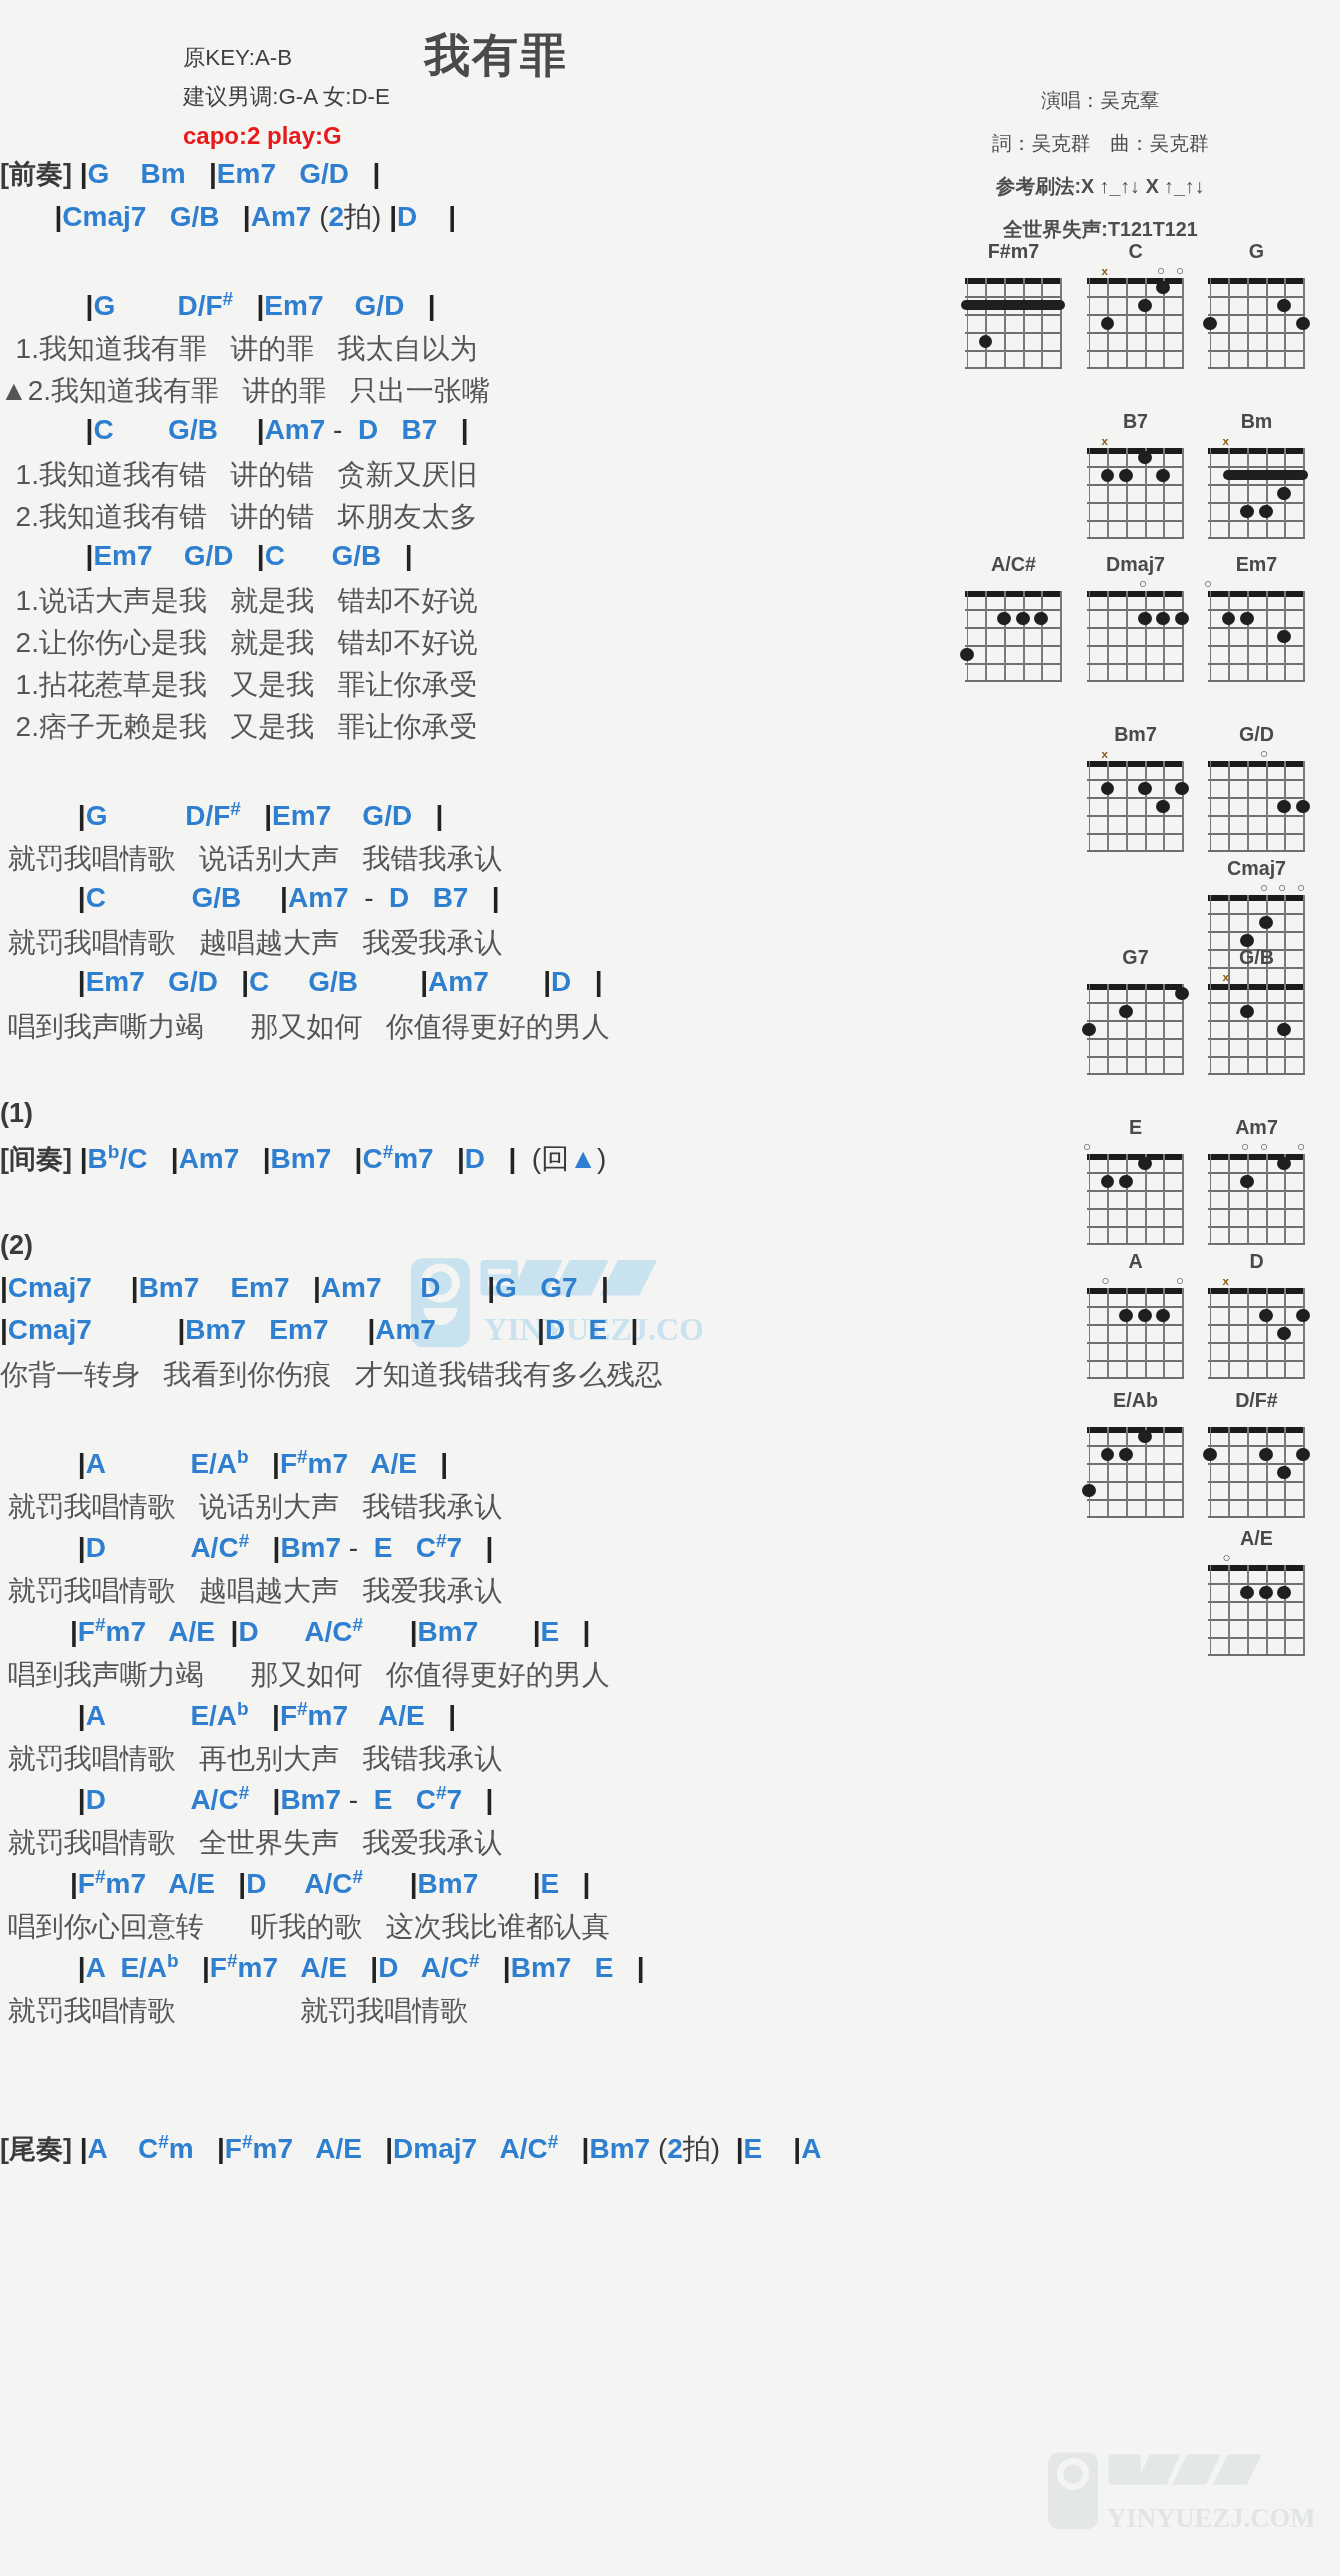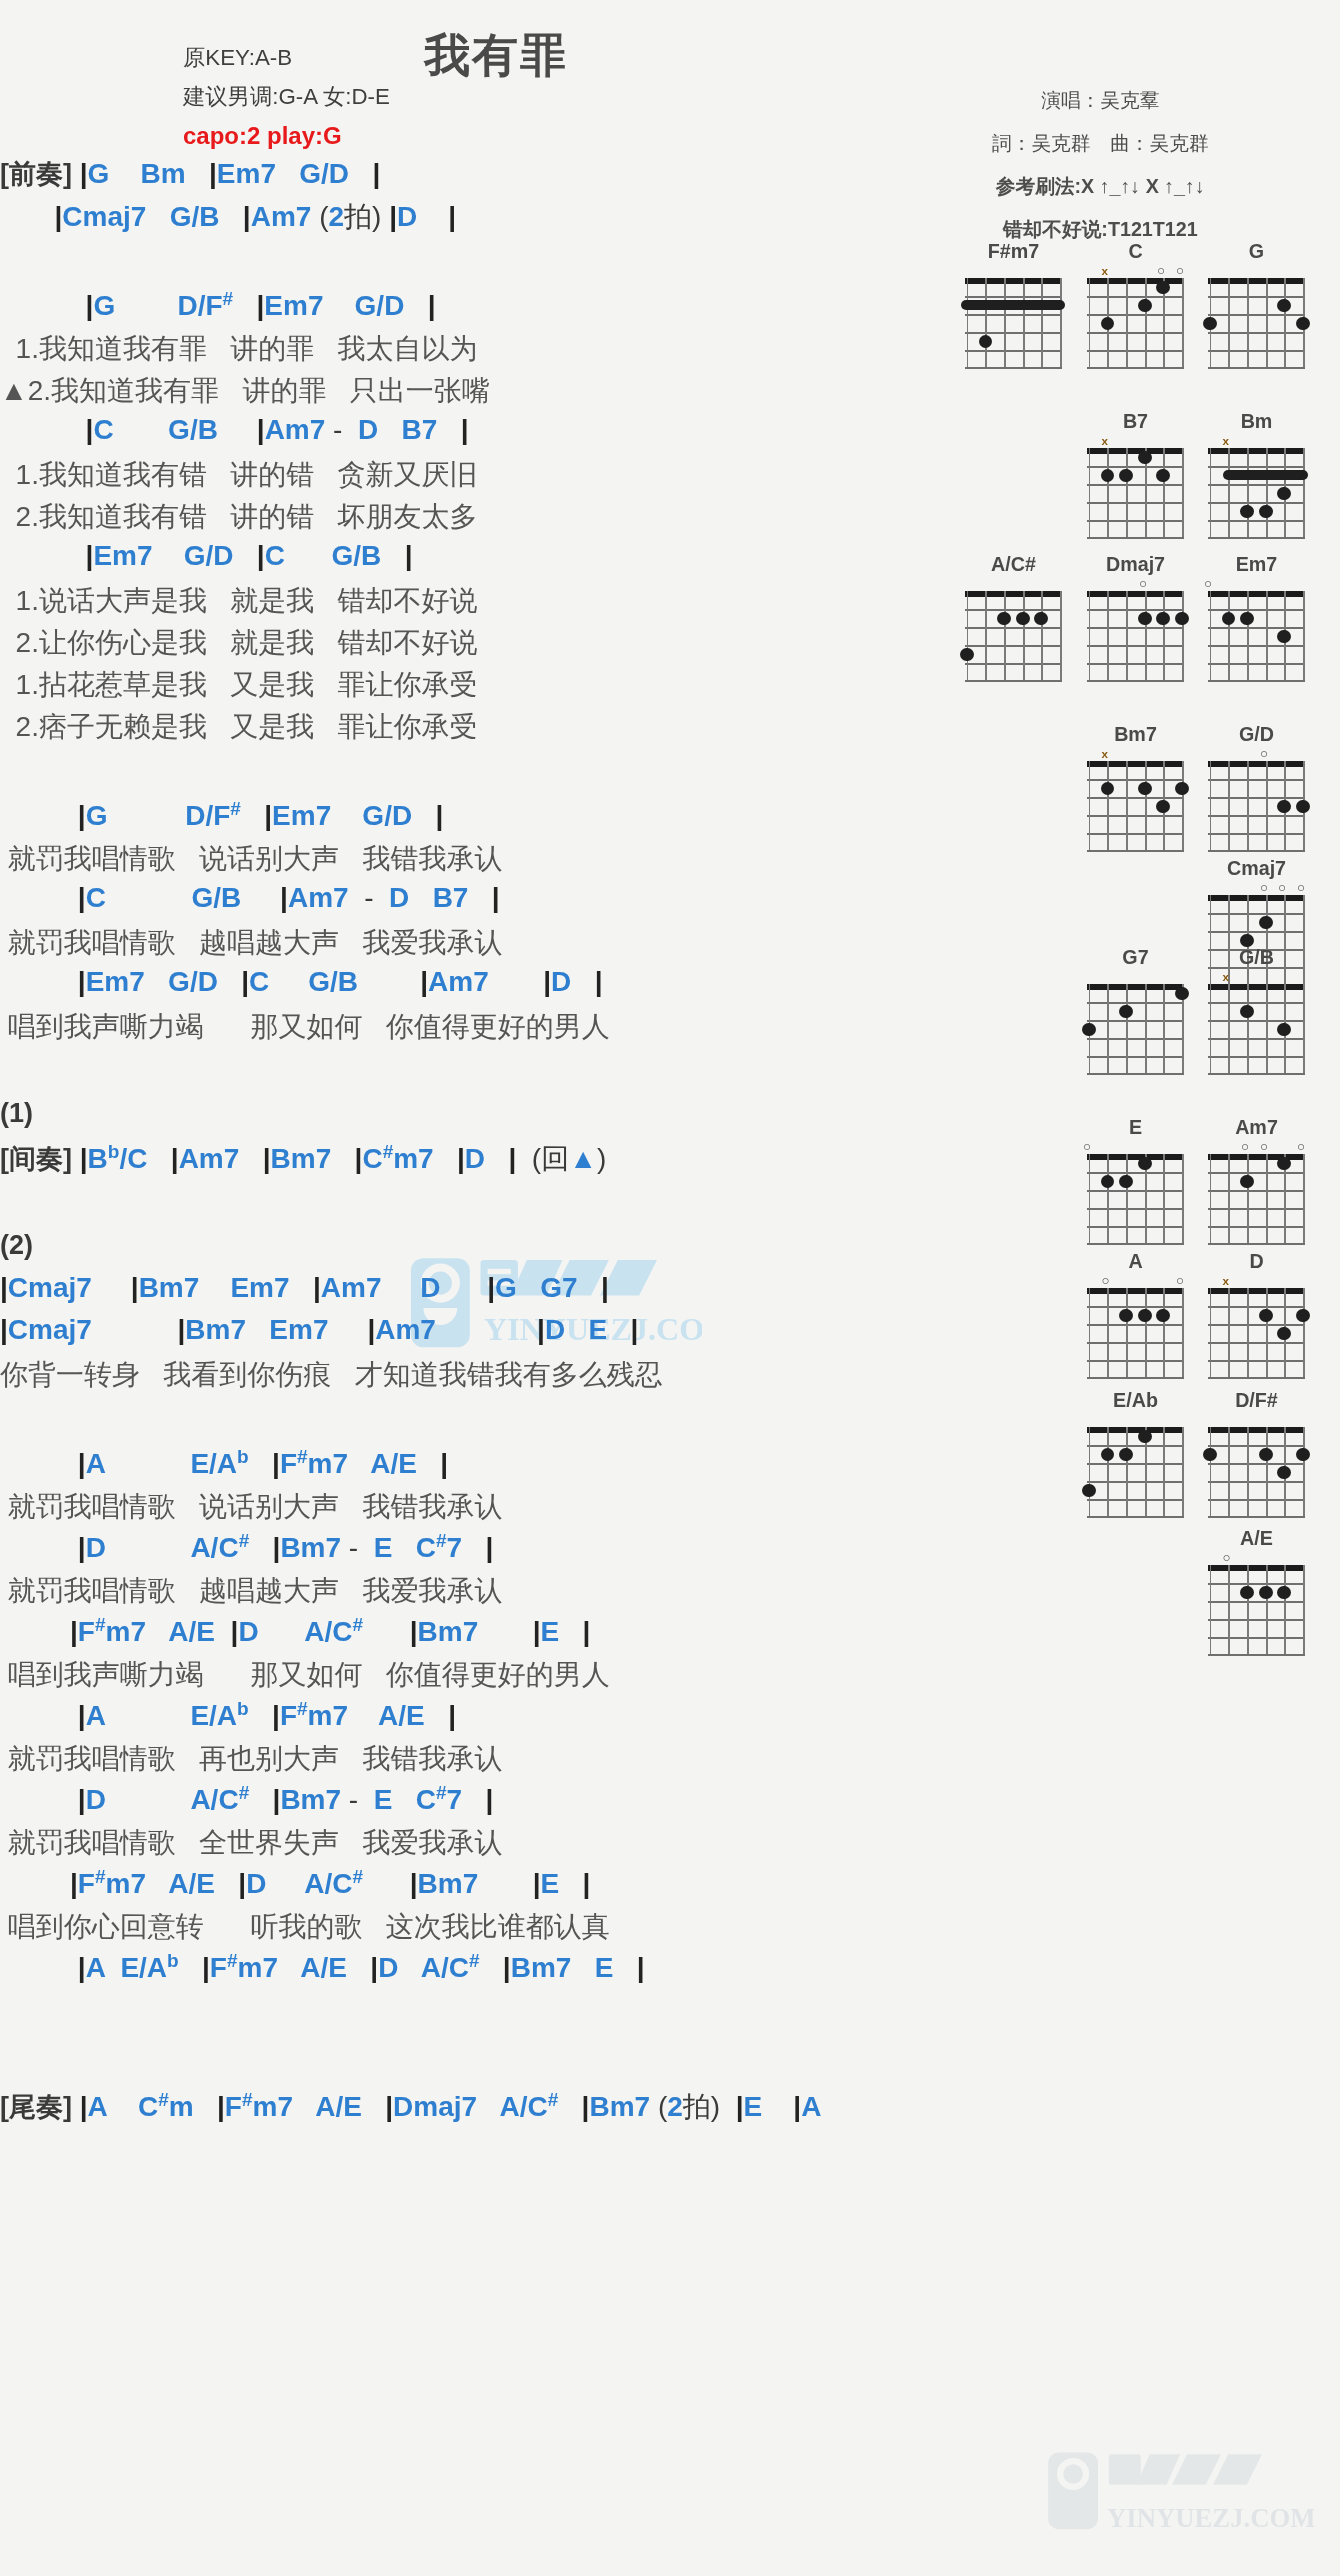--- a/index.html
+++ b/index.html
@@ -61,21 +61,21 @@
     <div>建议男调:G-A 女:D-E</div>
     <div class="cap">capo:2 play:G</div>
   </div>
 
   <div class="title">我有罪</div>
 
   <div class="hdr-right">
     <div>演唱：吴克羣</div>
     <div>詞：吴克群　曲：吴克群</div>
     <div class="b">参考刷法:X ↑_↑↓ X ↑_↑↓</div>
-    <div class="b">错却不好说:T121T121</div>
+    <div class="b">全世界失声:T121T121</div>
   </div>
 
   <div class="wm wm1">
     <svg width="295" height="107" viewBox="0 0 330 120">
       <g fill="#9fd2f0">
         <rect x="4" y="8" width="66" height="100" rx="14"></rect>
         <circle cx="37" cy="36" r="22" fill="#f4f4f2"></circle>
         <circle cx="37" cy="36" r="13"></circle>
         <path d="M18 64 h38 a19 19 0 0 1 -38 0z" fill="#f4f4f2"></path>
         <rect x="82" y="10" width="42" height="40" rx="4"></rect>
@@ -140,20 +140,21 @@
       <div class="line"><span class="lyricline"> 就罚我唱情歌   越唱越大声   我爱我承认</span></div>
       <div class="line"><span class="chordline">         <span class="bar">|</span>F<span class="sup">#</span>m7   A/E  <span class="bar">|</span>D      A/C<span class="sup">#</span>      <span class="bar">|</span>Bm7       <span class="bar">|</span>E   <span class="bar">|</span></span></div>
       <div class="line"><span class="lyricline"> 唱到我声嘶力竭      那又如何   你值得更好的男人</span></div>
       <div class="line"><span class="chordline">          <span class="bar">|</span>A           E/A<span class="sup">b</span>   <span class="bar">|</span>F<span class="sup">#</span>m7    A/E   <span class="bar">|</span></span></div>
       <div class="line"><span class="lyricline"> 就罚我唱情歌   再也别大声   我错我承认</span></div>
       <div class="line"><span class="chordline">          <span class="bar">|</span>D           A/C<span class="sup">#</span>   <span class="bar">|</span>Bm7 <span class="plain">-</span>  E   C<span class="sup">#</span>7   <span class="bar">|</span></span></div>
       <div class="line"><span class="lyricline"> 就罚我唱情歌   全世界失声   我爱我承认</span></div>
       <div class="line"><span class="chordline">         <span class="bar">|</span>F<span class="sup">#</span>m7   A/E   <span class="bar">|</span>D     A/C<span class="sup">#</span>      <span class="bar">|</span>Bm7       <span class="bar">|</span>E   <span class="bar">|</span></span></div>
       <div class="line"><span class="lyricline"> 唱到你心回意转      听我的歌   这次我比谁都认真</span></div>
       <div class="line"><span class="chordline">          <span class="bar">|</span>A  E/A<span class="sup">b</span>   <span class="bar">|</span>F<span class="sup">#</span>m7   A/E   <span class="bar">|</span>D   A/C<span class="sup">#</span>   <span class="bar">|</span>Bm7   E   <span class="bar">|</span></span></div>
+      <div class="line"><span class="lyricline"> 就罚我唱情歌                就罚我唱情歌</span></div>
       <div class="gap-l"></div>
       <div class="gap-l"></div>
       <div class="line"><span class="sec">[尾奏]</span><span class="chordline"> <span class="bar">|</span>A    C<span class="sup">#</span>m   <span class="bar">|</span>F<span class="sup">#</span>m7   A/E   <span class="bar">|</span>Dmaj7   A/C<span class="sup">#</span>   <span class="bar">|</span>Bm7 <span class="plain">(</span>2<span class="plain">拍</span><span class="plain">)</span>  <span class="bar">|</span>E    <span class="bar">|</span>A</span></div>
     </div>
 
   <div class="diagrams" id="diagrams">
       <div class="dia" style="left: 0px; top: 0px;">
         <div class="nm">F#m7</div>
         <div class="omark"></div>
         <div class="grid">

